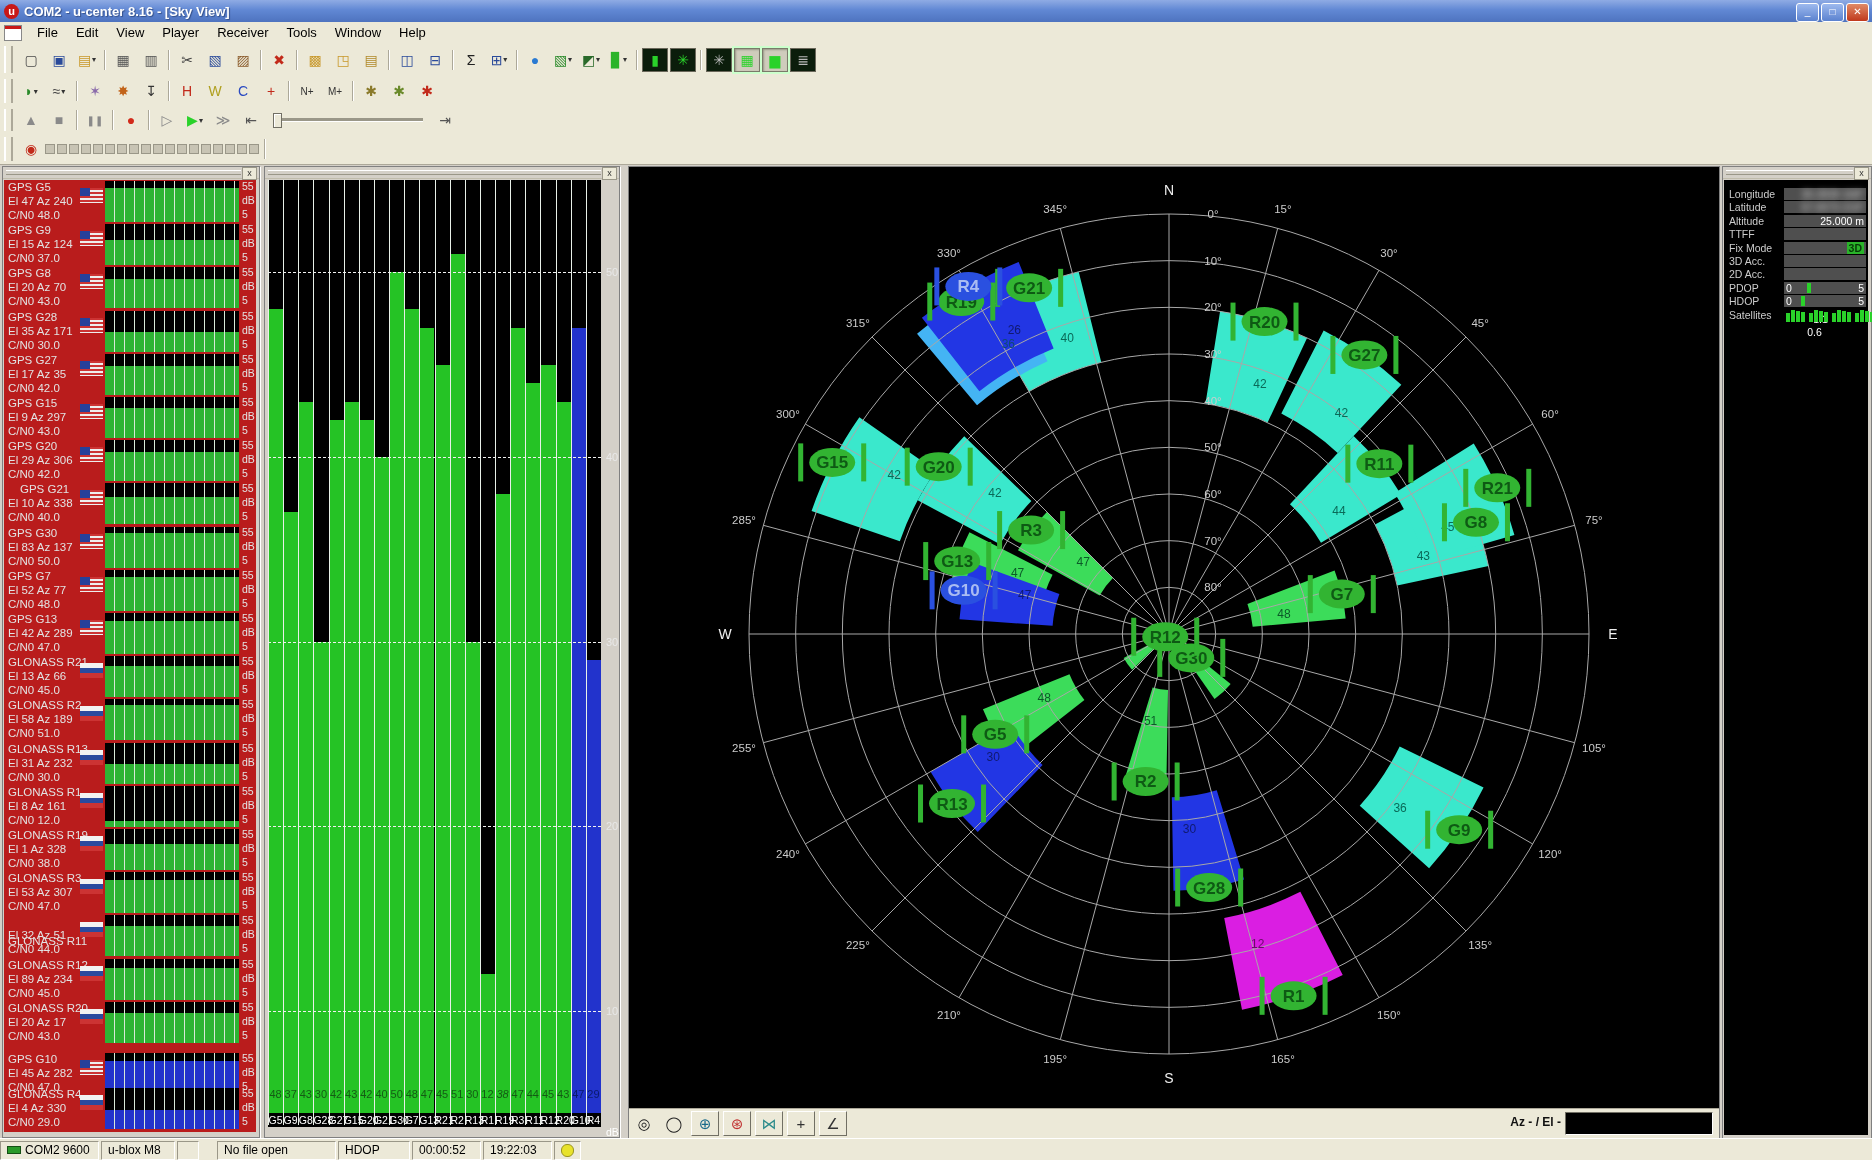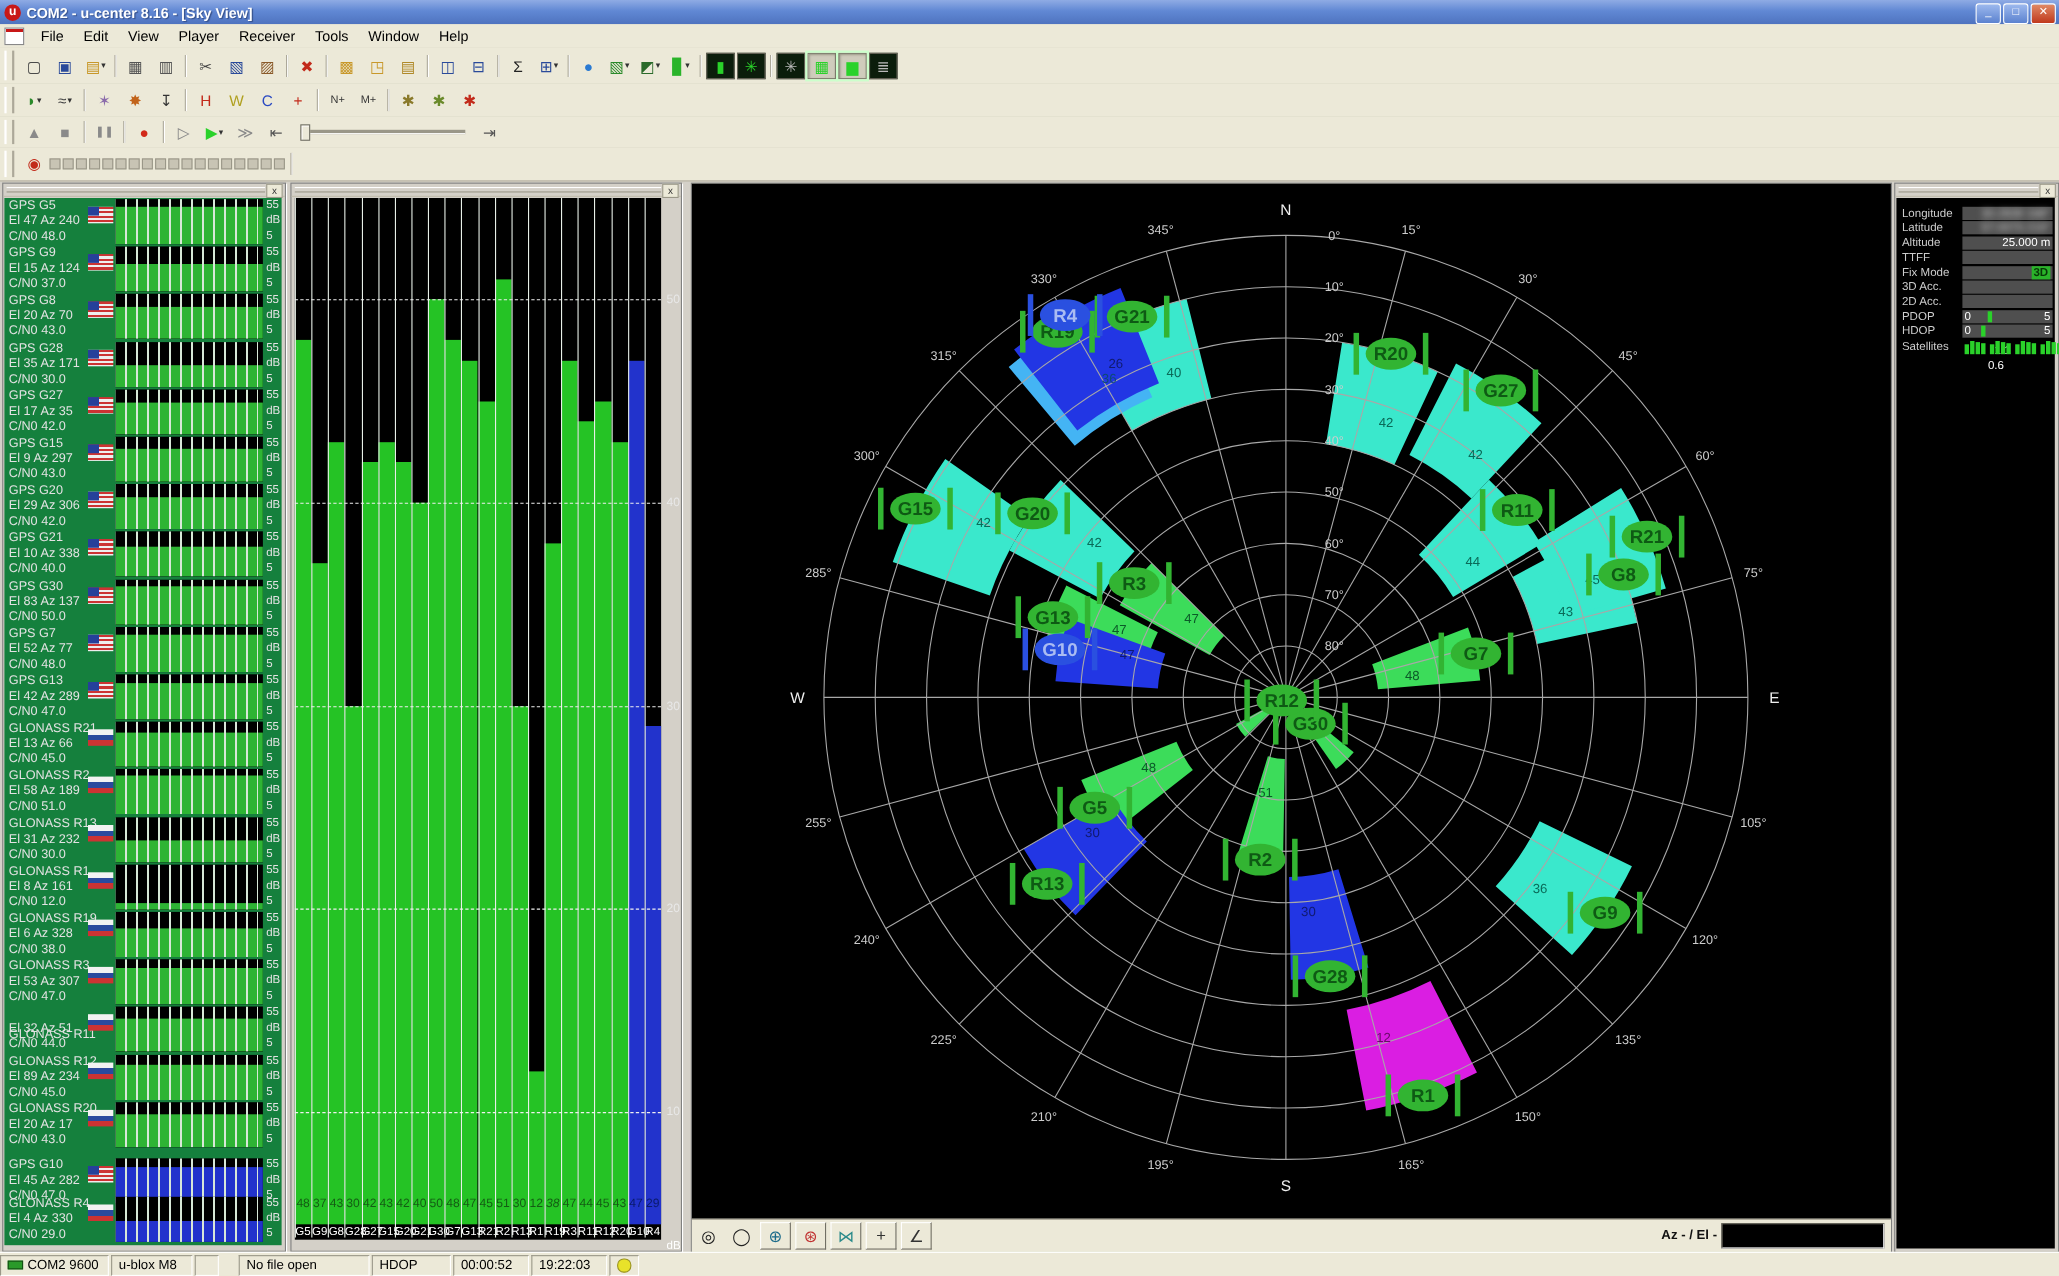--- a/index.html
+++ b/index.html
@@ -43,21 +43,21 @@
     border:1px solid #716f64;box-shadow:inset 1px 1px 0 #fff;}
   
   .panel{position:absolute;background:#d4d0c8;border:1px solid #808080;box-shadow:1px 1px 0 #fff;}
   .panel-head{height:11px;position:relative;border-bottom:1px solid #c0bcac;}
   .panel-grip{position:absolute;left:3px;right:18px;top:3px;height:3px;
     border-top:1px solid #fff;border-bottom:1px solid #9a9788;}
   .panel-x{position:absolute;right:2px;top:0px;width:13px;height:11px;font-size:9px;line-height:10px;
     text-align:center;background:#ece9d8;border:1px solid #9a9788;color:#333;}
   
   #sat-list{left:2px;top:166px;width:256px;height:970px;}
-  #sat-rows{position:absolute;left:1px;top:13px;width:252px;height:952px;background:#15803d;overflow:hidden;}
+  #sat-rows{position:absolute;left:1px;top:13px;width:252px;height:952px;background:#b91c1c;overflow:hidden;}
   .srow{position:absolute;left:0;width:252px;height:43px;}
   .srow .t{position:absolute;left:4px;color:#e2e2e2;font-size:11.5px;white-space:nowrap;}
   .flag{position:absolute;left:76px;top:8px;width:23px;height:15px;}
   .flag-us{background:repeating-linear-gradient(180deg,#c33 0 2px,#eee 2px 4px);}
   .flag-us::before{content:"";position:absolute;left:0;top:0;width:10px;height:8px;background:#26409a;}
   .flag-ru{background:linear-gradient(180deg,#f2f2f2 0 34%,#2a4a9e 34% 67%,#c33 67% 100%);}
   .sbar{position:absolute;left:101px;top:1px;width:134px;height:41px;background:#000;overflow:hidden;}
   .sfill{position:absolute;left:0;bottom:0;width:134px;}
   .sgrid{position:absolute;inset:0;
     background:repeating-linear-gradient(90deg,transparent 0 9px,#d8e8d8 9px 10px);}
@@ -433,21 +433,21 @@
         <div class="flag flag-us"></div>
         <div class="sbar">
           <div class="sfill" style="height: 28.86px; background: rgb(46, 180, 52);"></div>
           <div class="sgrid"></div>
         </div>
         <div class="sscale" style="top: 0px;">55</div>
         <div class="sscale" style="top: 14px;">dB</div>
         <div class="sscale" style="top: 28px;">5</div>
       </div>
       <div class="srow" style="top: 302.4px;">
-        <div class="t" style="top: 1px;">GPS G21</div>
+        <div class="t" style="top: 1px; margin-left: 12px;">GPS G21</div>
         <div class="t" style="top: 15px;">El 10 Az 338</div>
         <div class="t" style="top: 29px;">C/N0 40.0</div>
         <div class="flag flag-us"></div>
         <div class="sbar">
           <div class="sfill" style="height: 27.3px; background: rgb(46, 180, 52);"></div>
           <div class="sgrid"></div>
         </div>
         <div class="sscale" style="top: 0px;">55</div>
         <div class="sscale" style="top: 14px;">dB</div>
         <div class="sscale" style="top: 28px;">5</div>
@@ -538,21 +538,21 @@
         <div class="sbar">
           <div class="sfill" style="height: 5.46px; background: rgb(46, 180, 52);"></div>
           <div class="sgrid"></div>
         </div>
         <div class="sscale" style="top: 0px;">55</div>
         <div class="sscale" style="top: 14px;">dB</div>
         <div class="sscale" style="top: 28px;">5</div>
       </div>
       <div class="srow" style="top: 648px;">
         <div class="t" style="top: 1px;">GLONASS R19</div>
-        <div class="t" style="top: 15px;">El 6 Az 328</div>
+        <div class="t" style="top: 15px;">El 1 Az 328</div>
         <div class="t" style="top: 29px;">C/N0 38.0</div>
         <div class="flag flag-ru"></div>
         <div class="sbar">
           <div class="sfill" style="height: 25.74px; background: rgb(46, 180, 52);"></div>
           <div class="sgrid"></div>
         </div>
         <div class="sscale" style="top: 0px;">55</div>
         <div class="sscale" style="top: 14px;">dB</div>
         <div class="sscale" style="top: 28px;">5</div>
       </div>

